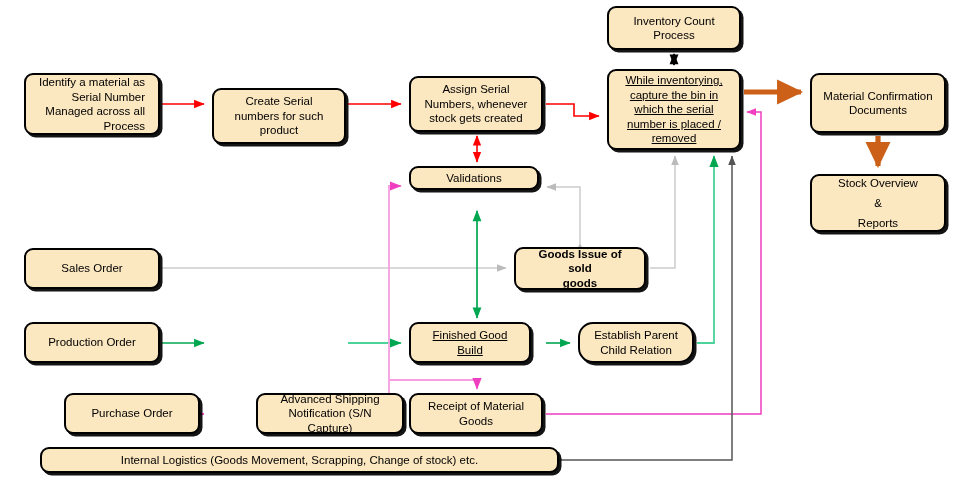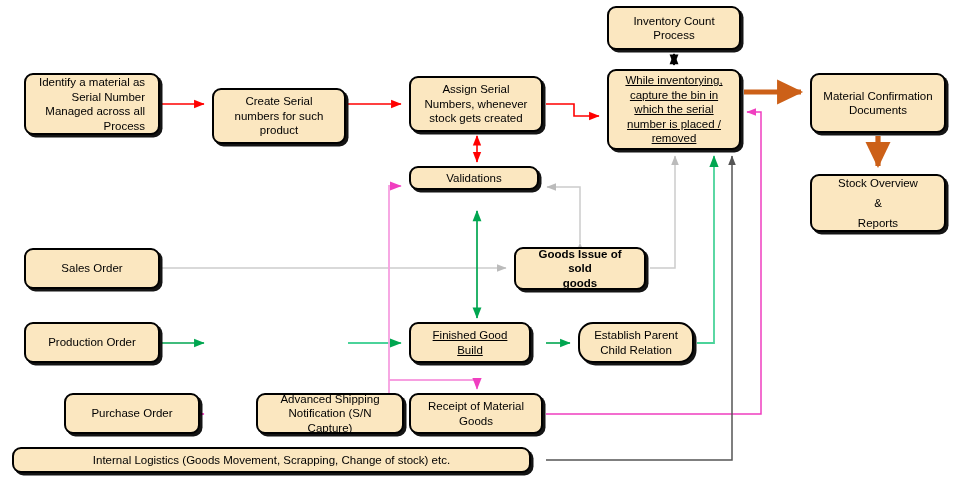--- a/index.html
+++ b/index.html
@@ -163,15 +163,15 @@
   <div class="node" style="left:24px;  top:322px; width:136px; height:41px;">Production Order</div>
   <div class="node" style="left:409px; top:322px; width:122px; height:41px;text-decoration:underline;">Finished Good Build</div>
   <div class="node" style="left:578px; top:322px; width:116px; height:41px;border-radius:15px;">Establish Parent
 Child Relation</div>
   <div class="node" style="left:24px;  top:393px; width:136px; height:41px;margin-left:40px;">Purchase Order</div>
   <div class="node" style="left:212px; top:393px; width:148px; height:41px;margin-left:44px;">Advanced Shipping
 Notification (S/N
 Capture)</div>
   <div class="node" style="left:409px; top:393px; width:134px; height:41px;">Receipt of Material
 Goods</div>
-  <div class="node" style="left:12px;  top:447px; width:519px; height:26px;">Internal Logistics (Goods Movement, Scrapping, Change of stock) etc.</div>
+  <div class="node" style="left:40px;  top:447px; width:519px; height:26px;">Internal Logistics (Goods Movement, Scrapping, Change of stock) etc.</div>
 
 </div>
 
 </body></html>

